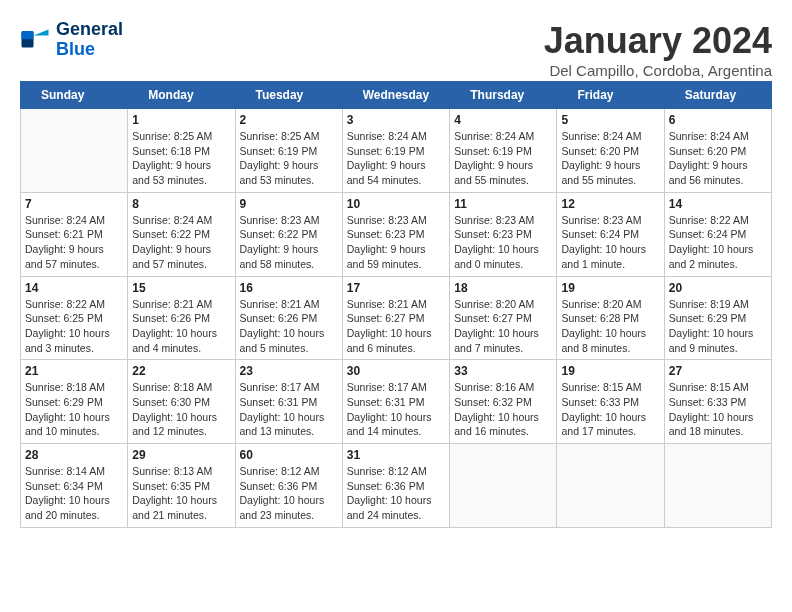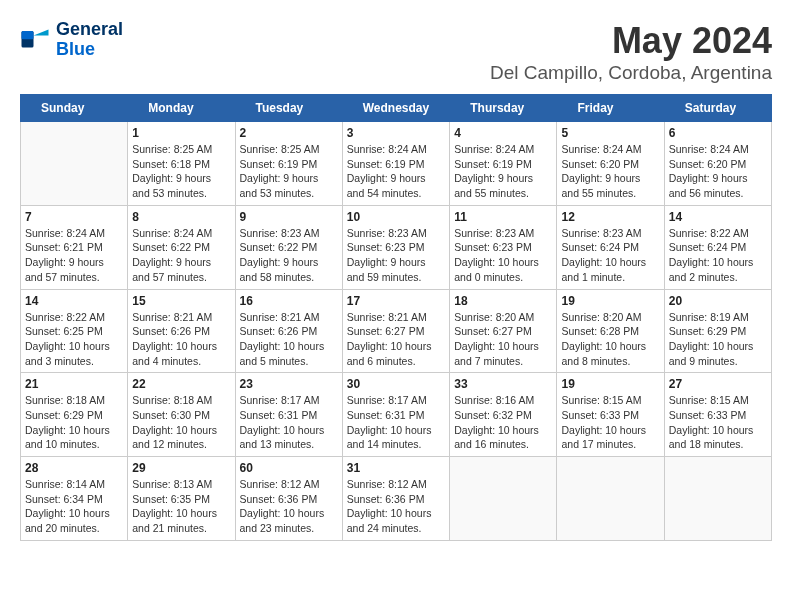--- a/index.html
+++ b/index.html
@@ -7,21 +7,21 @@
       font-family: Arial, sans-serif;
       background: #fff;
       width: 792px;
       min-height: 612px;
       padding: 20px;
     }
     .header {
       display: flex;
       justify-content: space-between;
       align-items: flex-start;
-      margin-bottom: 10px;
+      margin-bottom: 2px;
     }
     .logo {
       display: flex;
       align-items: center;
       gap: 6px;
     }
     .logo-text {
       font-size: 18px;
       font-weight: bold;
       color: #003366;
@@ -36,21 +36,21 @@
     }
     .title-block {
       text-align: right;
     }
     .month-year {
       font-size: 36px;
       font-weight: bold;
       color: #333;
     }
     .location {
-      font-size: 19px;
+      font-size: 15px;
       color: #555;
     }
     .calendar {
       width: 100%;
       border-collapse: collapse;
       font-size: 11px;
     }
     .calendar th {
       background-color: #2962a8;
       color: #fff;
@@ -91,21 +91,21 @@
       <rect x="2" y="8" width="16" height="22" rx="2" fill="#003366"></rect>
       <rect x="2" y="8" width="16" height="11" rx="2" fill="#0066cc"></rect>
       <polygon points="18,14 38,6 38,14" fill="#0099cc"></polygon>
     </svg>
     <div class="logo-text">
       <div>General</div>
       <div><span>Blue</span></div>
     </div>
   </div>
   <div class="title-block">
-    <div class="month-year">May 2024</div>
+    <div class="month-year">January 2024</div>
     <div class="location">Del Campillo, Cordoba, Argentina</div>
   </div>
 </div>
 
 <table class="calendar">
   <thead>
     <tr>
     <th>Sunday</th>
         <th>Monday</th>
         <th>Tuesday</th>

